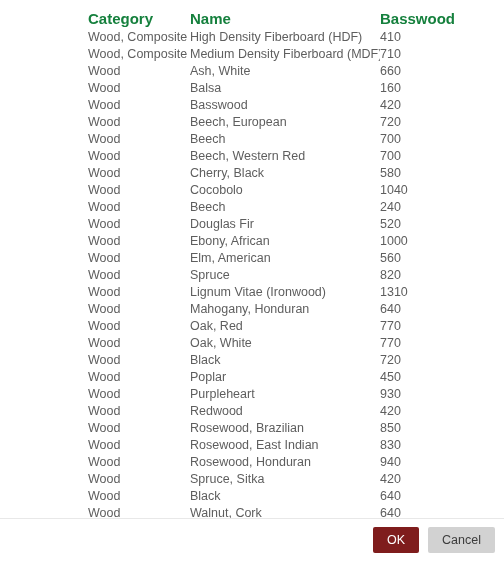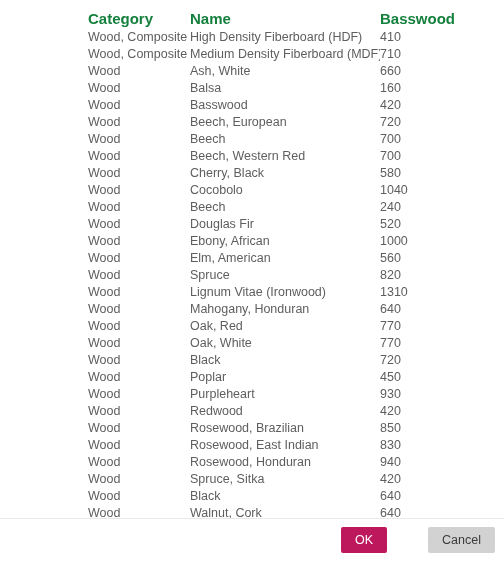--- a/index.html
+++ b/index.html
@@ -87,31 +87,30 @@
     border: none;
     border-radius: 2px;
     height: 26px;
     cursor: pointer;
     padding: 0 14px;
     line-height: 26px;
     box-sizing: border-box;
   }
 
   .dlg-button.primary {
-    background: #be185d;
+    background: #7f1d1d;
     color: #ffffff;
     min-width: 42px;
     font-weight: normal;
   }
 
   .dlg-button.secondary {
     background: #d2d2d2;
     color: #3c3c3c;
     min-width: 56px;
-    margin-left: 32px;
   }
 </style>
 </head>
 <body>
 
 <div id="dialog">
 
   <div id="table-region">
     <table class="density-table">
       <colgroup>

